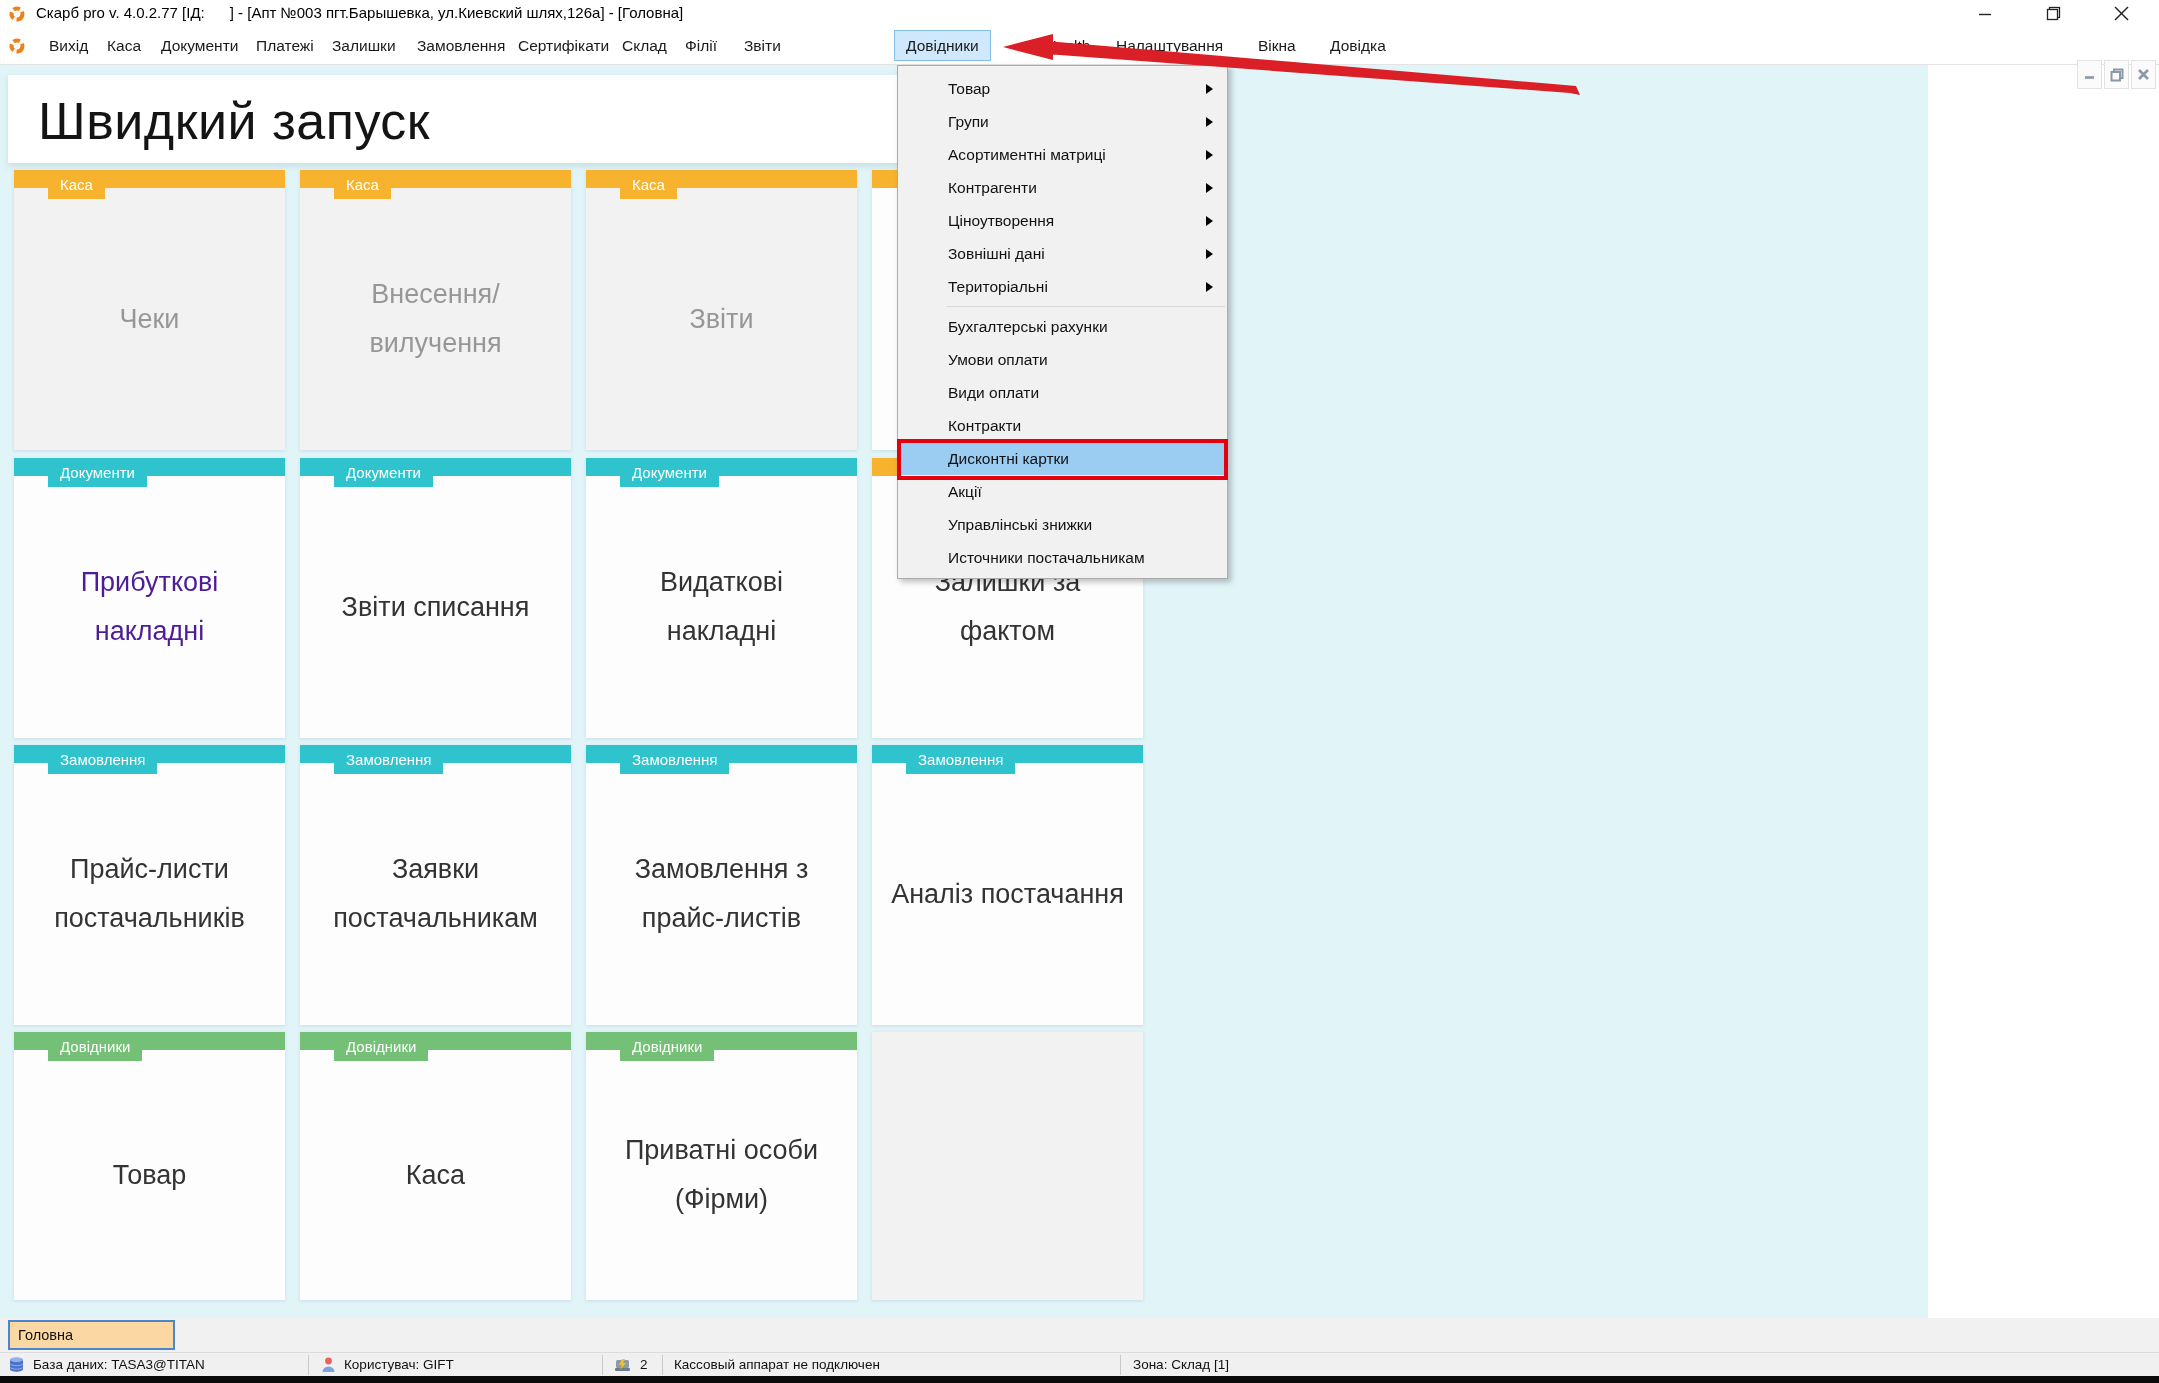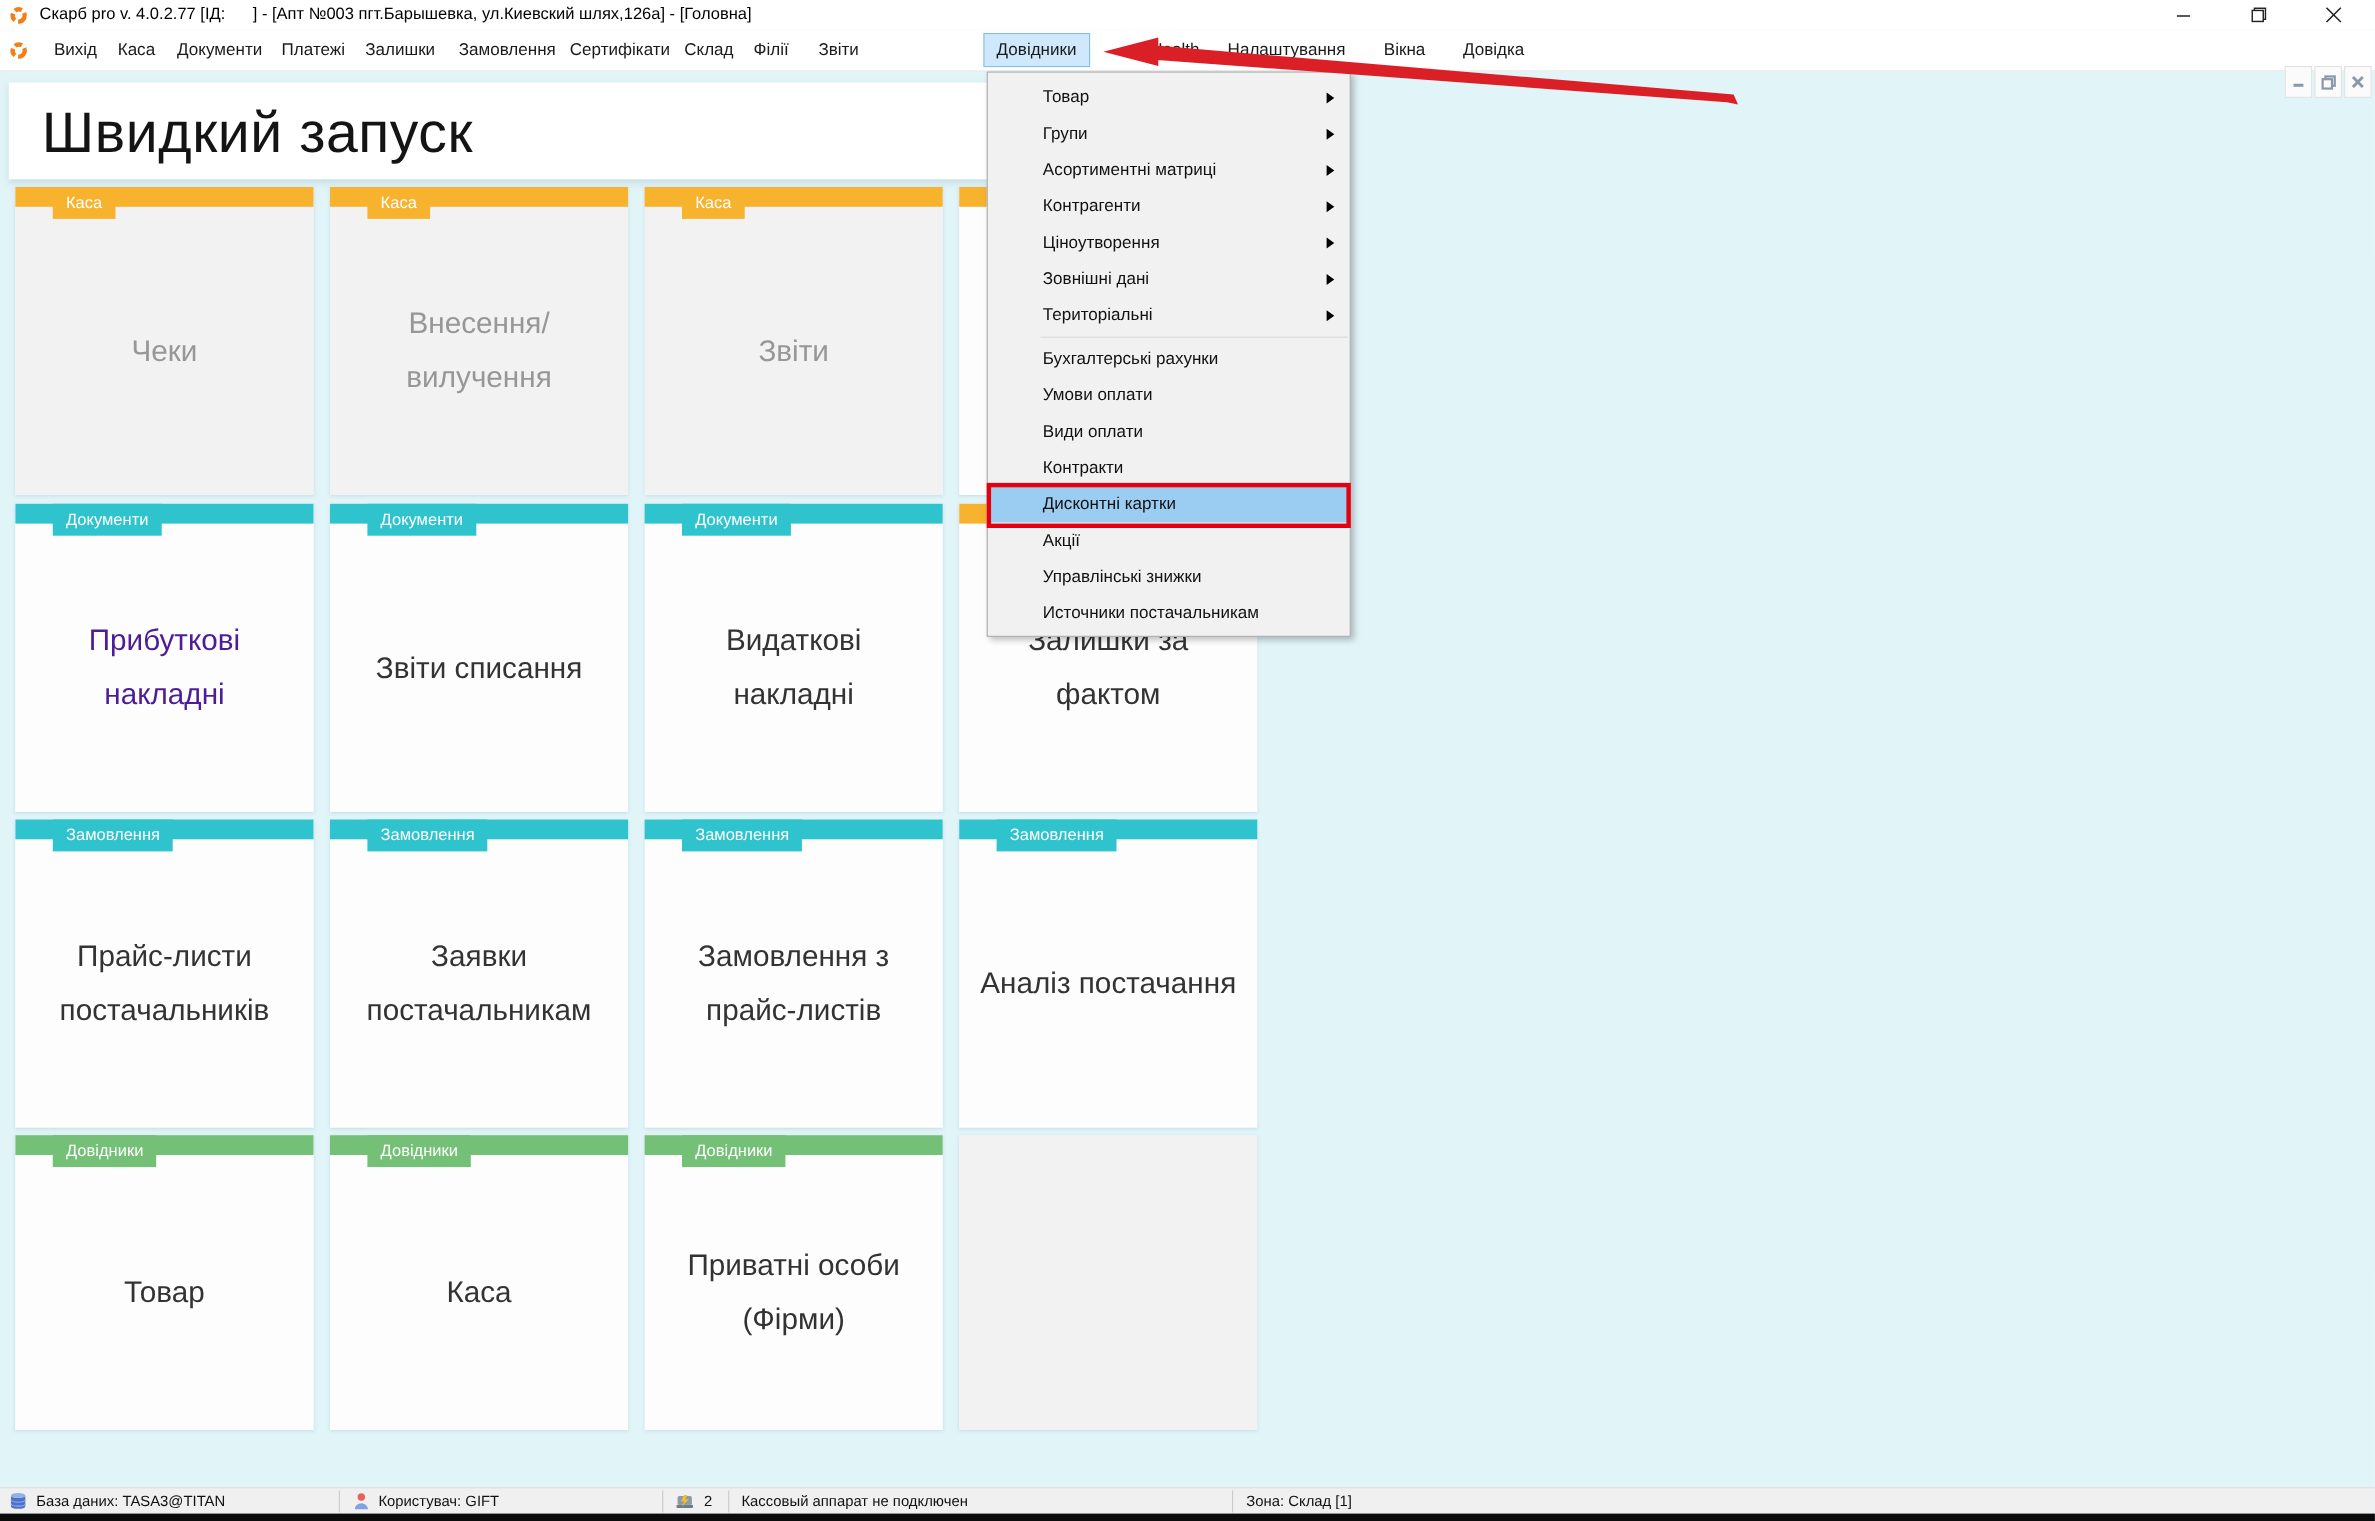--- a/index.html
+++ b/index.html
@@ -1,18 +1,18 @@
 <!DOCTYPE html>
 <html><head>
 <meta charset="utf-8">
 <style>
   * { margin:0; padding:0; box-sizing:border-box; }
   html,body { width:2159px; height:1383px; }
   body { font-family:"Liberation Sans", sans-serif; overflow:hidden; background:#fff; }
-  #page { position:relative; width:2159px; height:1383px; background:#E1F4F8; }
+  #page { position:relative; width:1928px; height:1383px; background:#E1F4F8; }
 
   
   .titlebar { position:absolute; left:0; top:0; width:2159px; height:27px; background:#FFFFFF; }
   .app-logo { position:absolute; left:8px; top:5px; width:18px; height:18px; }
   .titlebar .title { position:absolute; left:36px; top:4px; font-size:15px; color:#000; white-space:pre; }
   .win-btn { position:absolute; top:0; width:46px; height:27px; display:flex; align-items:center; justify-content:center; }
   .wb-min { left:1962px; } .wb-max { left:2030px; } .wb-close { left:2098px; }
 
   
   .menubar { position:absolute; left:0; top:27px; width:2159px; height:38px; background:#FFFFFF; border-bottom:1px solid #E4E4E4; }
@@ -318,20 +318,25 @@
         <span>Источники постачальникам</span>
       </div>
   </div>
 
   <div class="red-box"></div>
 
   <svg class="arrow-svg" viewBox="0 0 2159 1383">
     <path d="M1003,47 L1053,34 L1053,60 Z M1046,41 L1576,86 L1580,95 L1570,93 L1046,54 Z" fill="#DB1F26"></path>
   </svg>
 
+  <div class="tabstrip">
+    <div class="tab-active">
+      <span>Головна</span>
+    </div>
+  </div>
 
   <div class="statusbar">
     <svg class="icon16" style="left:8px; top:3px;" viewBox="0 0 17 17">
       <path d="M2,3.5 a6.5,2.2 0 0 0 13,0 v10 a6.5,2.2 0 0 1 -13,0 Z" fill="#4D73C9"></path>
       <ellipse cx="8.5" cy="3.5" rx="6.5" ry="2.2" fill="#8FB0E8"></ellipse>
       <path d="M2,7.5 a6.5,2.2 0 0 0 13,0" fill="none" stroke="#8FB0E8" stroke-width="1"></path>
       <path d="M2,11 a6.5,2.2 0 0 0 13,0" fill="none" stroke="#8FB0E8" stroke-width="1"></path>
     </svg>
     <span class="sb-text" style="left:33px;">База даних: TASA3@TITAN</span>
     <div class="sb-sep" style="left:308px;"></div>

